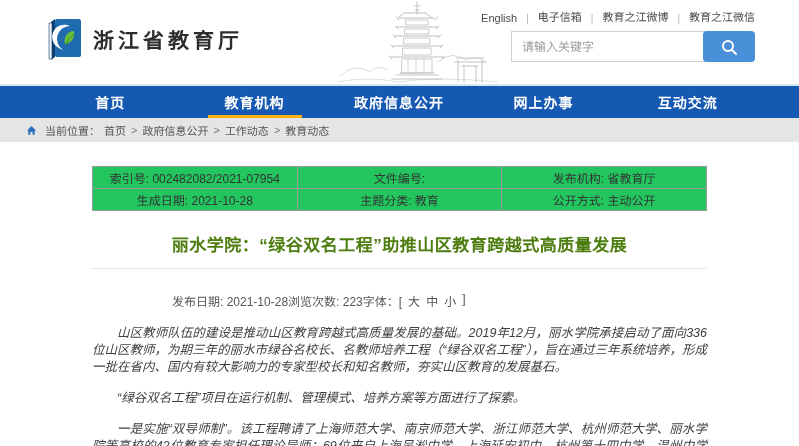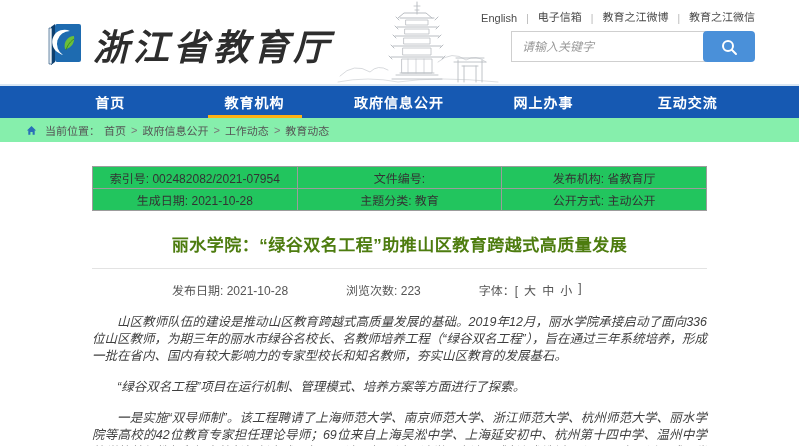--- a/index.html
+++ b/index.html
@@ -5,59 +5,59 @@
   * { margin:0; padding:0; box-sizing:border-box; }
   html,body { width:799px; height:446px; overflow:hidden; background:#fff;
     font-family:"Liberation Sans","DejaVu Sans",sans-serif; }
   .page { position:relative; width:799px; height:446px; background:#fff; }
 
   
   .header { position:relative; height:86px; background:#fff; border-bottom:2px solid #d9e7f4; }
   .logo-group { position:absolute; left:45px; top:18px; display:flex; align-items:center; gap:12px; }
   .logo-mark { width:36px; height:42px; }
   .site-title { font-family:"DejaVu Serif","Liberation Serif",serif; font-weight:bold;
-    font-size:36px; color:#2d2d2d; letter-spacing:4px; white-space:nowrap;font-style:italic; }
+    font-size:21px; color:#2d2d2d; letter-spacing:4px; white-space:nowrap; }
   .pagoda { position:absolute; left:330px; top:0; width:175px; height:86px; }
   .top-links { position:absolute; right:44px; top:8px; display:flex; align-items:flex-end;
     gap:9px; font-size:11px; color:#4a4a4a; }
   .top-links .tlink { cursor:pointer; white-space:nowrap; }
   .top-links .sep { color:#b5b5b5; font-size:10px; }
   .search-box { position:absolute; right:44px; top:31px; display:flex; align-items:stretch; height:31px; }
   .search-input { width:195px; height:31px; border:1px solid #cfcfcf; border-right:none;
-    padding:0 10px; font-size:12px; color:#333; outline:none;font-style:italic; }
+    padding:0 10px; font-size:12px; color:#333; outline:none; }
   .search-input::placeholder { color:#999; }
   .search-btn { width:52px; height:31px; background:#4a90d9; border:none; border-radius:4px;
     margin-left:-3px; cursor:pointer; display:flex; align-items:center; justify-content:center; }
 
   
   .nav { height:32px; background:#1659b2; }
   .nav-inner { margin-left:38px; width:722px; height:32px; display:flex; }
   .nav-item { position:relative; flex:1 1 0; display:flex; align-items:center; justify-content:center;
     color:#fff; font-size:14px; font-weight:bold; cursor:pointer; letter-spacing:1px; }
   .nav-item.active::after { content:""; position:absolute; left:50%; transform:translateX(-50%);
     bottom:0; width:94px; height:3px; background:#ffb113; }
 
   
-  .breadcrumb { height:24px; background:#86efac; display:flex; align-items:center;
+  .breadcrumb { height:24px; background:#e5e5e5; display:flex; align-items:center;
     padding-left:26px; font-size:11px; color:#555; gap:4px; }
   .breadcrumb .home-ico { margin-right:4px; display:flex; align-items:center; }
   .crumb { cursor:pointer; }
   .crumb-sep { color:#777; margin:0 1px; }
 
   
   .content { padding:24px 92px 0 92px; }
   .info-table { width:100%; border-collapse:collapse; table-layout:fixed; }
   .info-table td { border:1px solid #9c9c9c; height:22px; text-align:center;
     font-size:12px; color:#333; padding:1px 4px; background:#22c55e; }
 
   .article-title { margin-top:20px; text-align:center; font-size:17px; font-weight:bold;
     color:#4d7c0f; letter-spacing:0.5px; }
   .meta-divider { border:none; border-top:1px solid #e3e3e3; margin:12px 0 0 0; }
-  .meta-row { display:flex; align-items:center; padding-left:80px; gap:58px;
-    margin-top:12px; font-size:12px; color:#555; }
+  .meta-row { display:flex; align-items:center; padding-left:80px; 
+    margin-top:23px; font-size:12px; color:#555; }
   .font-size-group { display:flex; align-items:flex-start; gap:6px; }
   .font-size-btn { cursor:pointer; color:#555; }
 
   .article-body { margin-top:16px; }
   .article-body p { font-size:12.5px; color:#3f3f3f; line-height:17px;
     text-indent:2em; text-align:justify;font-style:italic; }
   .article-body p + p { margin-top:14px; }
 </style>
 </head>
 <body>

